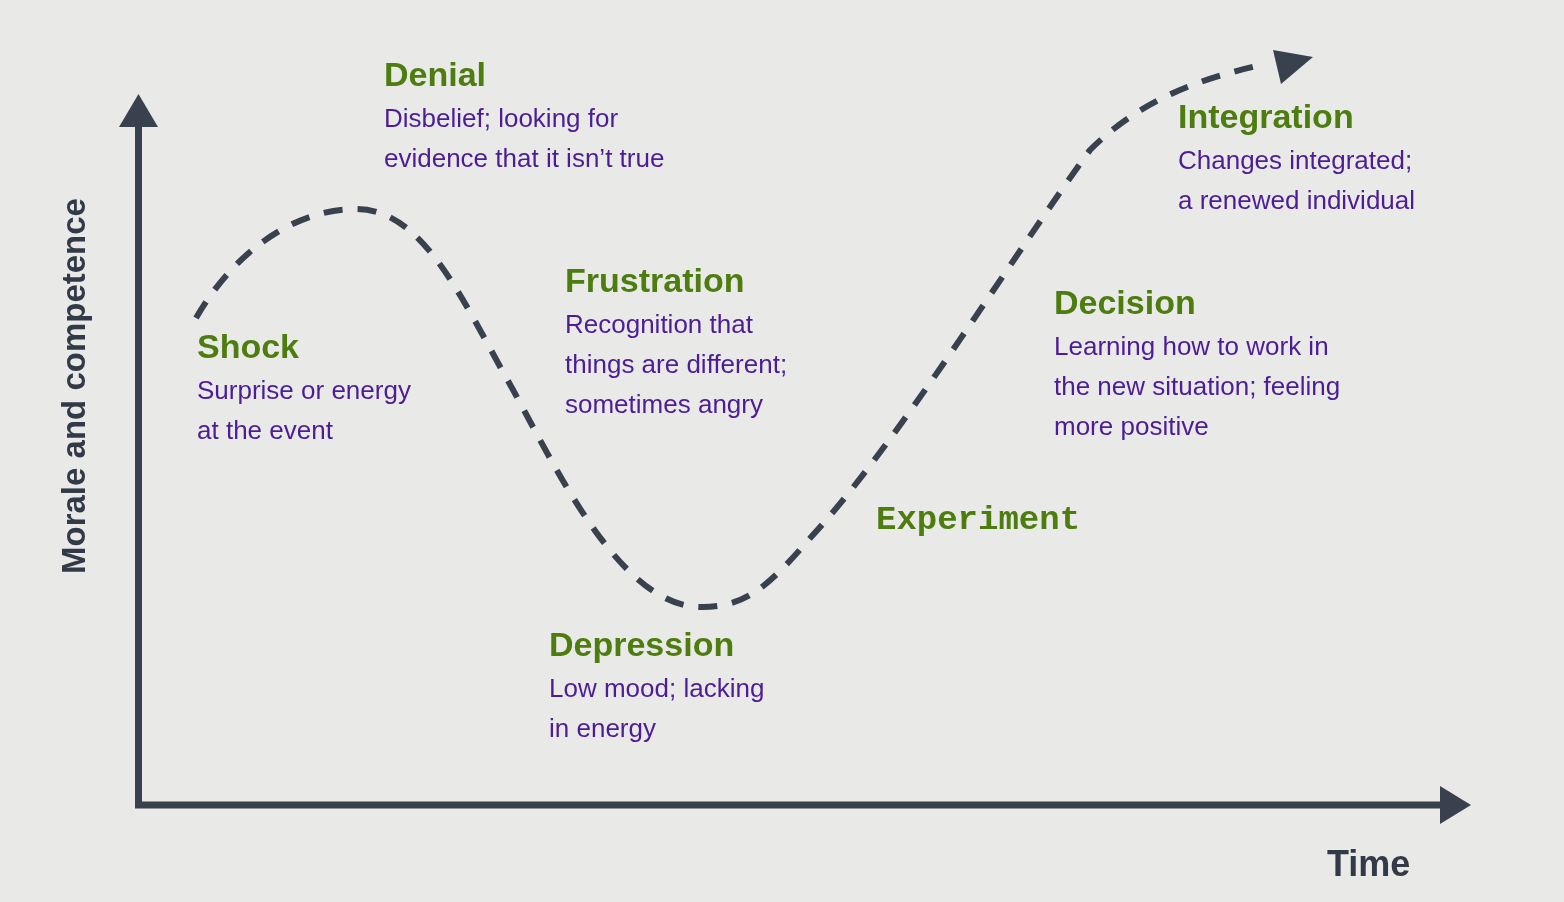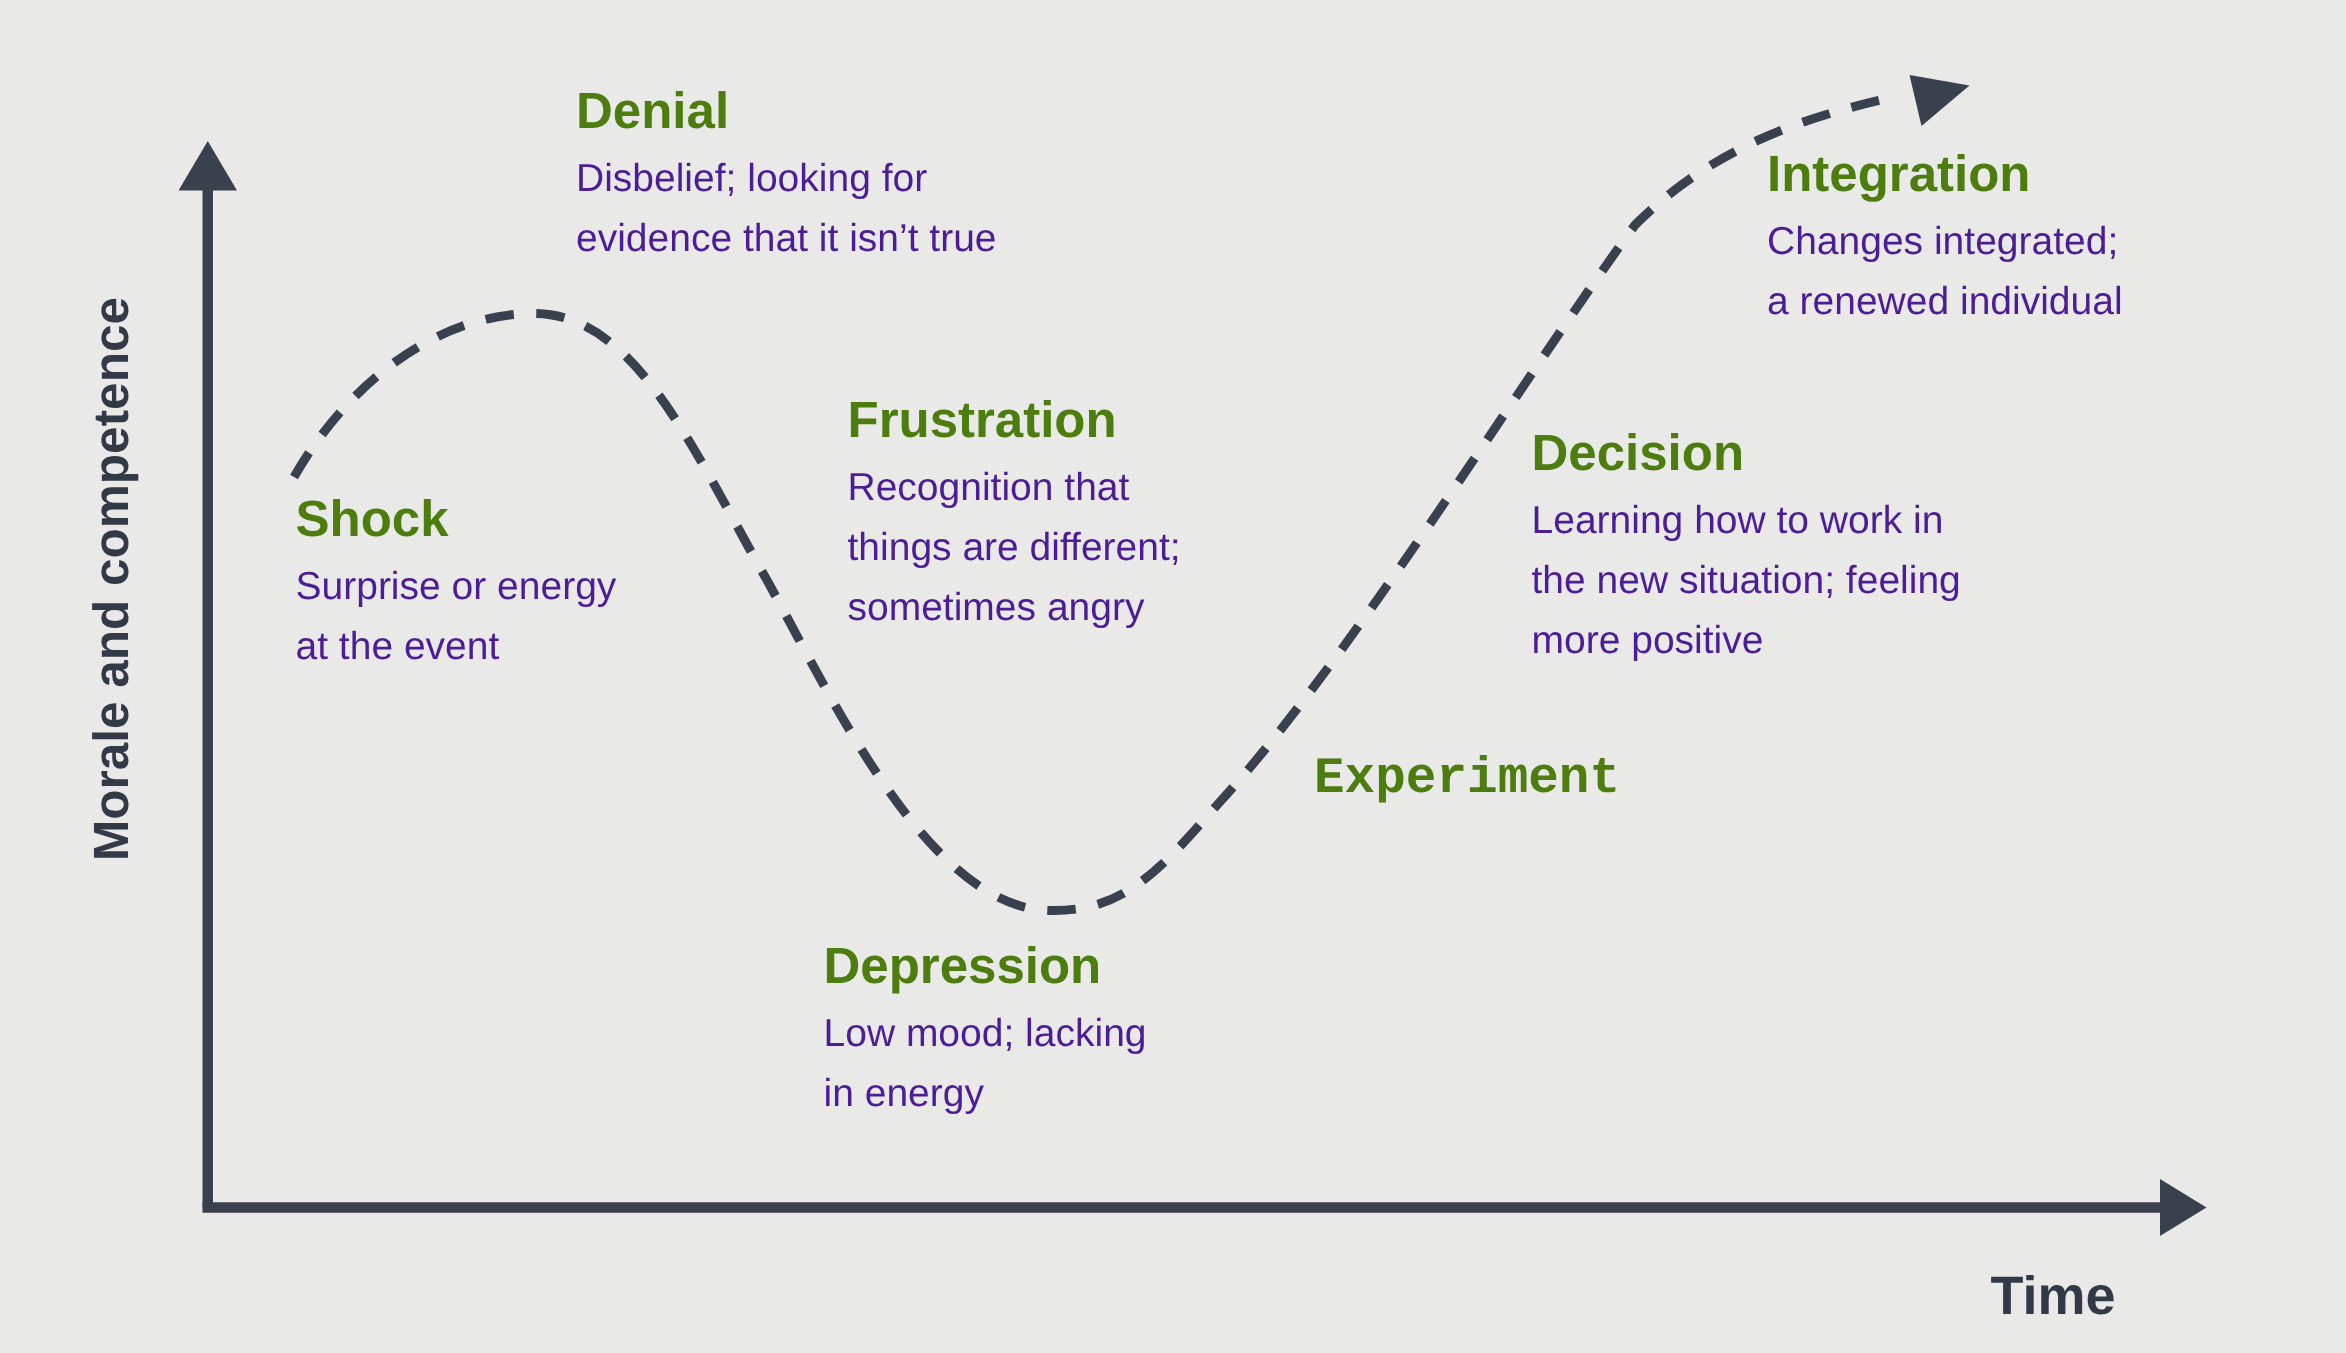--- a/index.html
+++ b/index.html
@@ -42,21 +42,21 @@
     line-height: 40px;
     font-weight: 400;
     white-space: pre-line;
     color: #4c1d95;
   }
   .stage.s0 { left: 197px;  top: 328px; }
   .stage.s1 { left: 384px;  top: 56px;  }
   .stage.s2 { left: 565px;  top: 262px; }
   .stage.s3 { left: 549px;  top: 626px; }
   .stage.s4 { left: 876px;  top: 502px; font-family: Liberation Mono, monospace; }
-  .stage.s5 { left: 1021px; top: 284px; }
+  .stage.s5 { left: 1054px; top: 284px; }
   .stage.s6 { left: 1178px; top: 98px;  }
 
   .y-axis-label {
     position: absolute;
     left: 74px;
     top: 386px;
     transform: translate(-50%, -50%) rotate(-90deg);
     font-size: 33px;
     font-weight: 700;
     color: #333a47;

